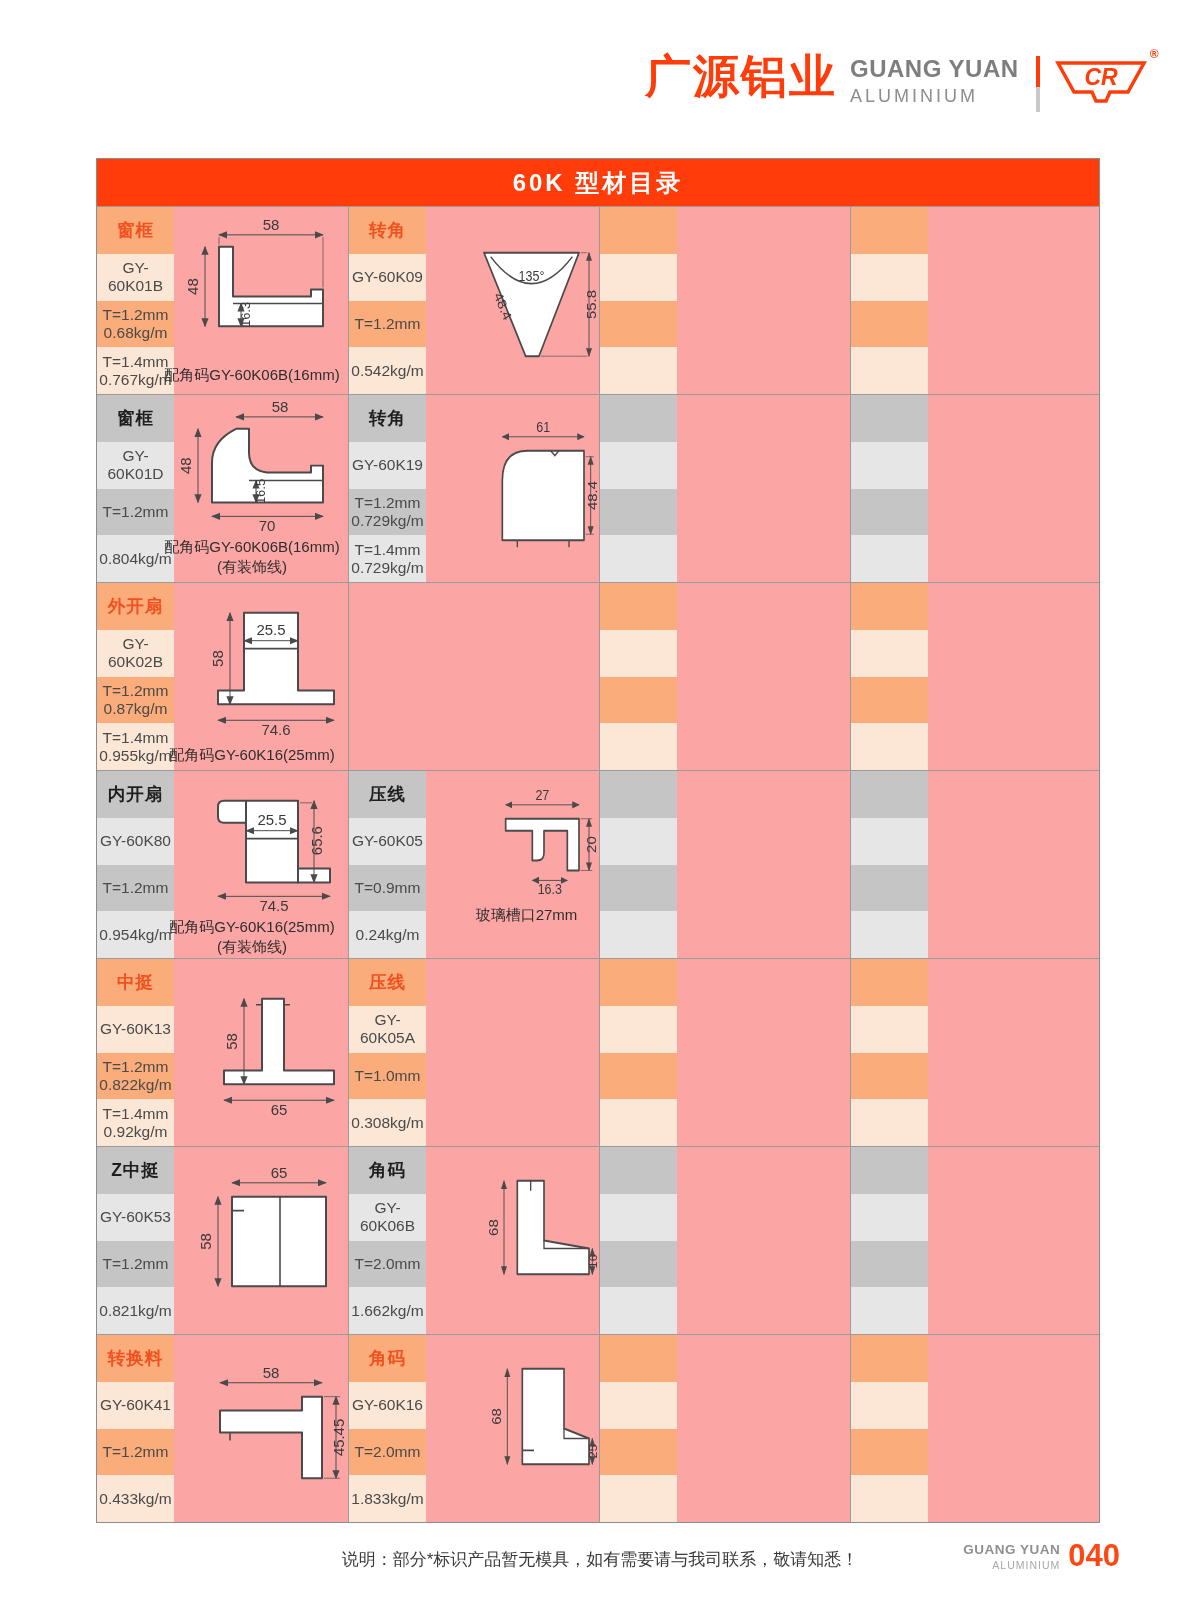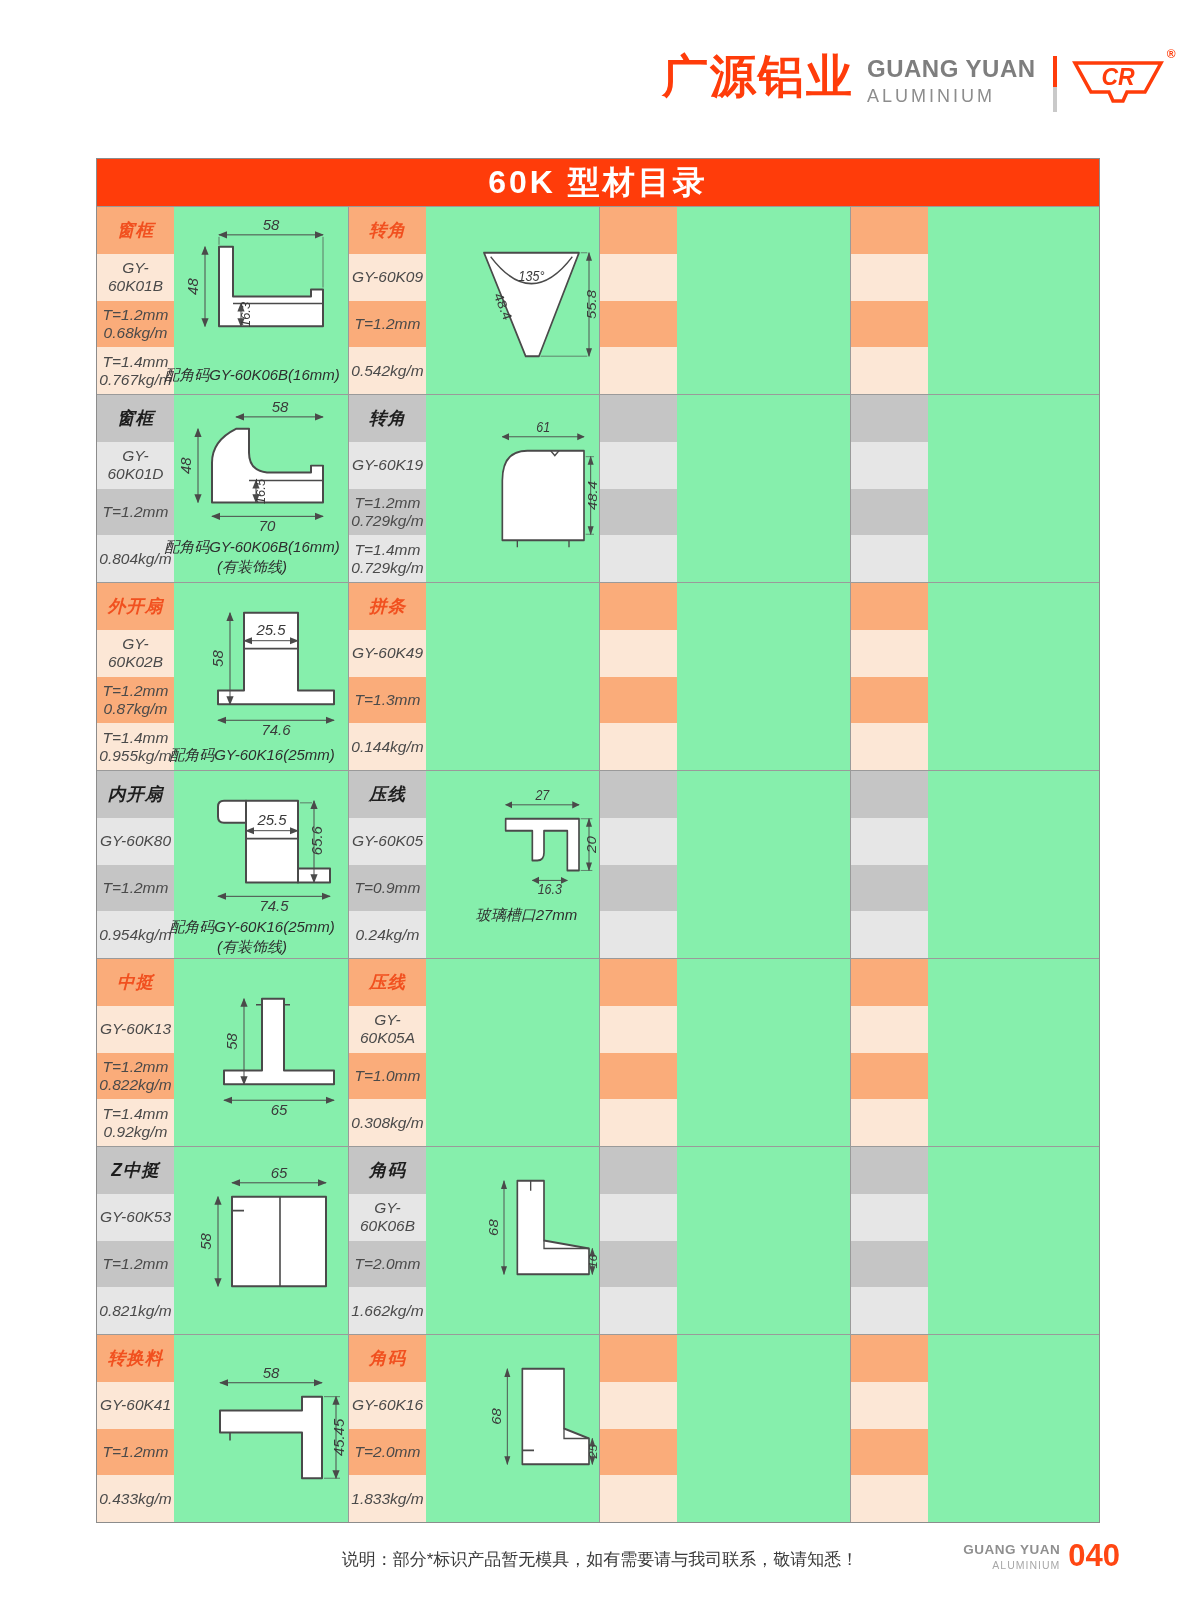--- a/index.html
+++ b/index.html
@@ -11,34 +11,34 @@
     --line:#9A9A9A;
     --ink:#4A4A4A;
   }
   *{margin:0;padding:0;box-sizing:border-box;}
   html,body{background:#fff;}
   body{
     width:1200px;height:1617px;position:relative;overflow:hidden;
     font-family:"Liberation Sans","DejaVu Sans",sans-serif;
   }
   
-  .brand{position:absolute;top:52px;left:662px;display:flex;align-items:flex-start;}
+  .brand{position:absolute;top:52px;left:645px;display:flex;align-items:flex-start;}
   .brand-cn{font-size:46px;font-weight:700;color:var(--red);letter-spacing:2px;line-height:1.05;}
   .brand-en{margin-left:13px;padding-top:5px;}
   .brand-en .l1{font-size:24px;font-weight:700;color:#7E7E7E;letter-spacing:.5px;line-height:1;}
   .brand-en .l2{font-size:18px;color:#8D8D8D;letter-spacing:3px;line-height:1;margin-top:6px;}
   .brand-divider{width:4px;height:56px;margin:4px 15px 0 17px;
     background:linear-gradient(var(--red) 0 55%, #C9C9C9 55% 100%);}
   .brand-logo{position:relative;margin-top:2px;}
   .brand-logo .reg{position:absolute;top:-7px;right:-12px;font-size:12px;color:var(--red);font-weight:700;}
   
   .catalog{position:absolute;left:96px;top:158px;width:1004px;border:1px solid #8C8C8C;background:#fff;}
   .title-bar{height:47px;background:var(--red);color:#fff;display:flex;align-items:center;justify-content:center;
-    font-size:32px;font-weight:700;letter-spacing:3px;}
-  .row{display:flex;height:188px;border-top:1px solid var(--line);background:#86efac;font-style:italic;}
+    font-size:24px;font-weight:700;letter-spacing:3px;}
+  .row{display:flex;height:188px;border-top:1px solid var(--line);background:#fca5a5;}
   .panel{flex:0 0 251px;display:flex;min-width:0;position:relative;}
   .panel + .panel{border-left:1px solid var(--line);gap:28px;}
   .panel.p-last{flex:1 1 auto;}
   .labels{flex:0 0 77px;display:flex;flex-direction:column;}
   .cell{flex:1;display:flex;align-items:center;justify-content:center;text-align:center;
     font-size:15.5px;color:var(--ink);white-space:pre-line;line-height:1.15;padding:0 1px;overflow:hidden;}
   .row.o .cell:nth-child(odd){background:var(--o-med);}
   .row.o .cell:nth-child(even){background:var(--o-lt);}
   .row.g .cell:nth-child(odd){background:var(--g-med);}
   .row.g .cell:nth-child(even){background:var(--g-lt);}
@@ -243,26 +243,20 @@
           <text x="97" y="52" text-anchor="middle">25.5</text>
           <path class="dl" marker-start="url(#ar)" marker-end="url(#ar)" d="M56,30 L56,122"></path>
           <text transform="rotate(-90 49 76)" x="49" y="76" text-anchor="middle">58</text>
           <path class="dl" marker-start="url(#ar)" marker-end="url(#ar)" d="M44,138 L160,138"></path>
           <text x="102" y="153" text-anchor="middle">74.6</text>
         </svg>
         <div class="note nb6">配角码GY-60K16(25mm)</div>
       </div>
     </div>
     <div class="panel">
-      <div class="labels">
-        <div class="cell head">拼条</div>
-        <div class="cell">GY-60K49</div>
-        <div class="cell">T=1.3mm</div>
-        <div class="cell">0.144kg/m</div>
-      </div>
     </div>
     <div class="panel">
       <div class="labels">
           <div class="cell"></div>
           <div class="cell"></div>
           <div class="cell"></div>
           <div class="cell"></div>
         </div>
       <div class="content"></div>
     </div>

